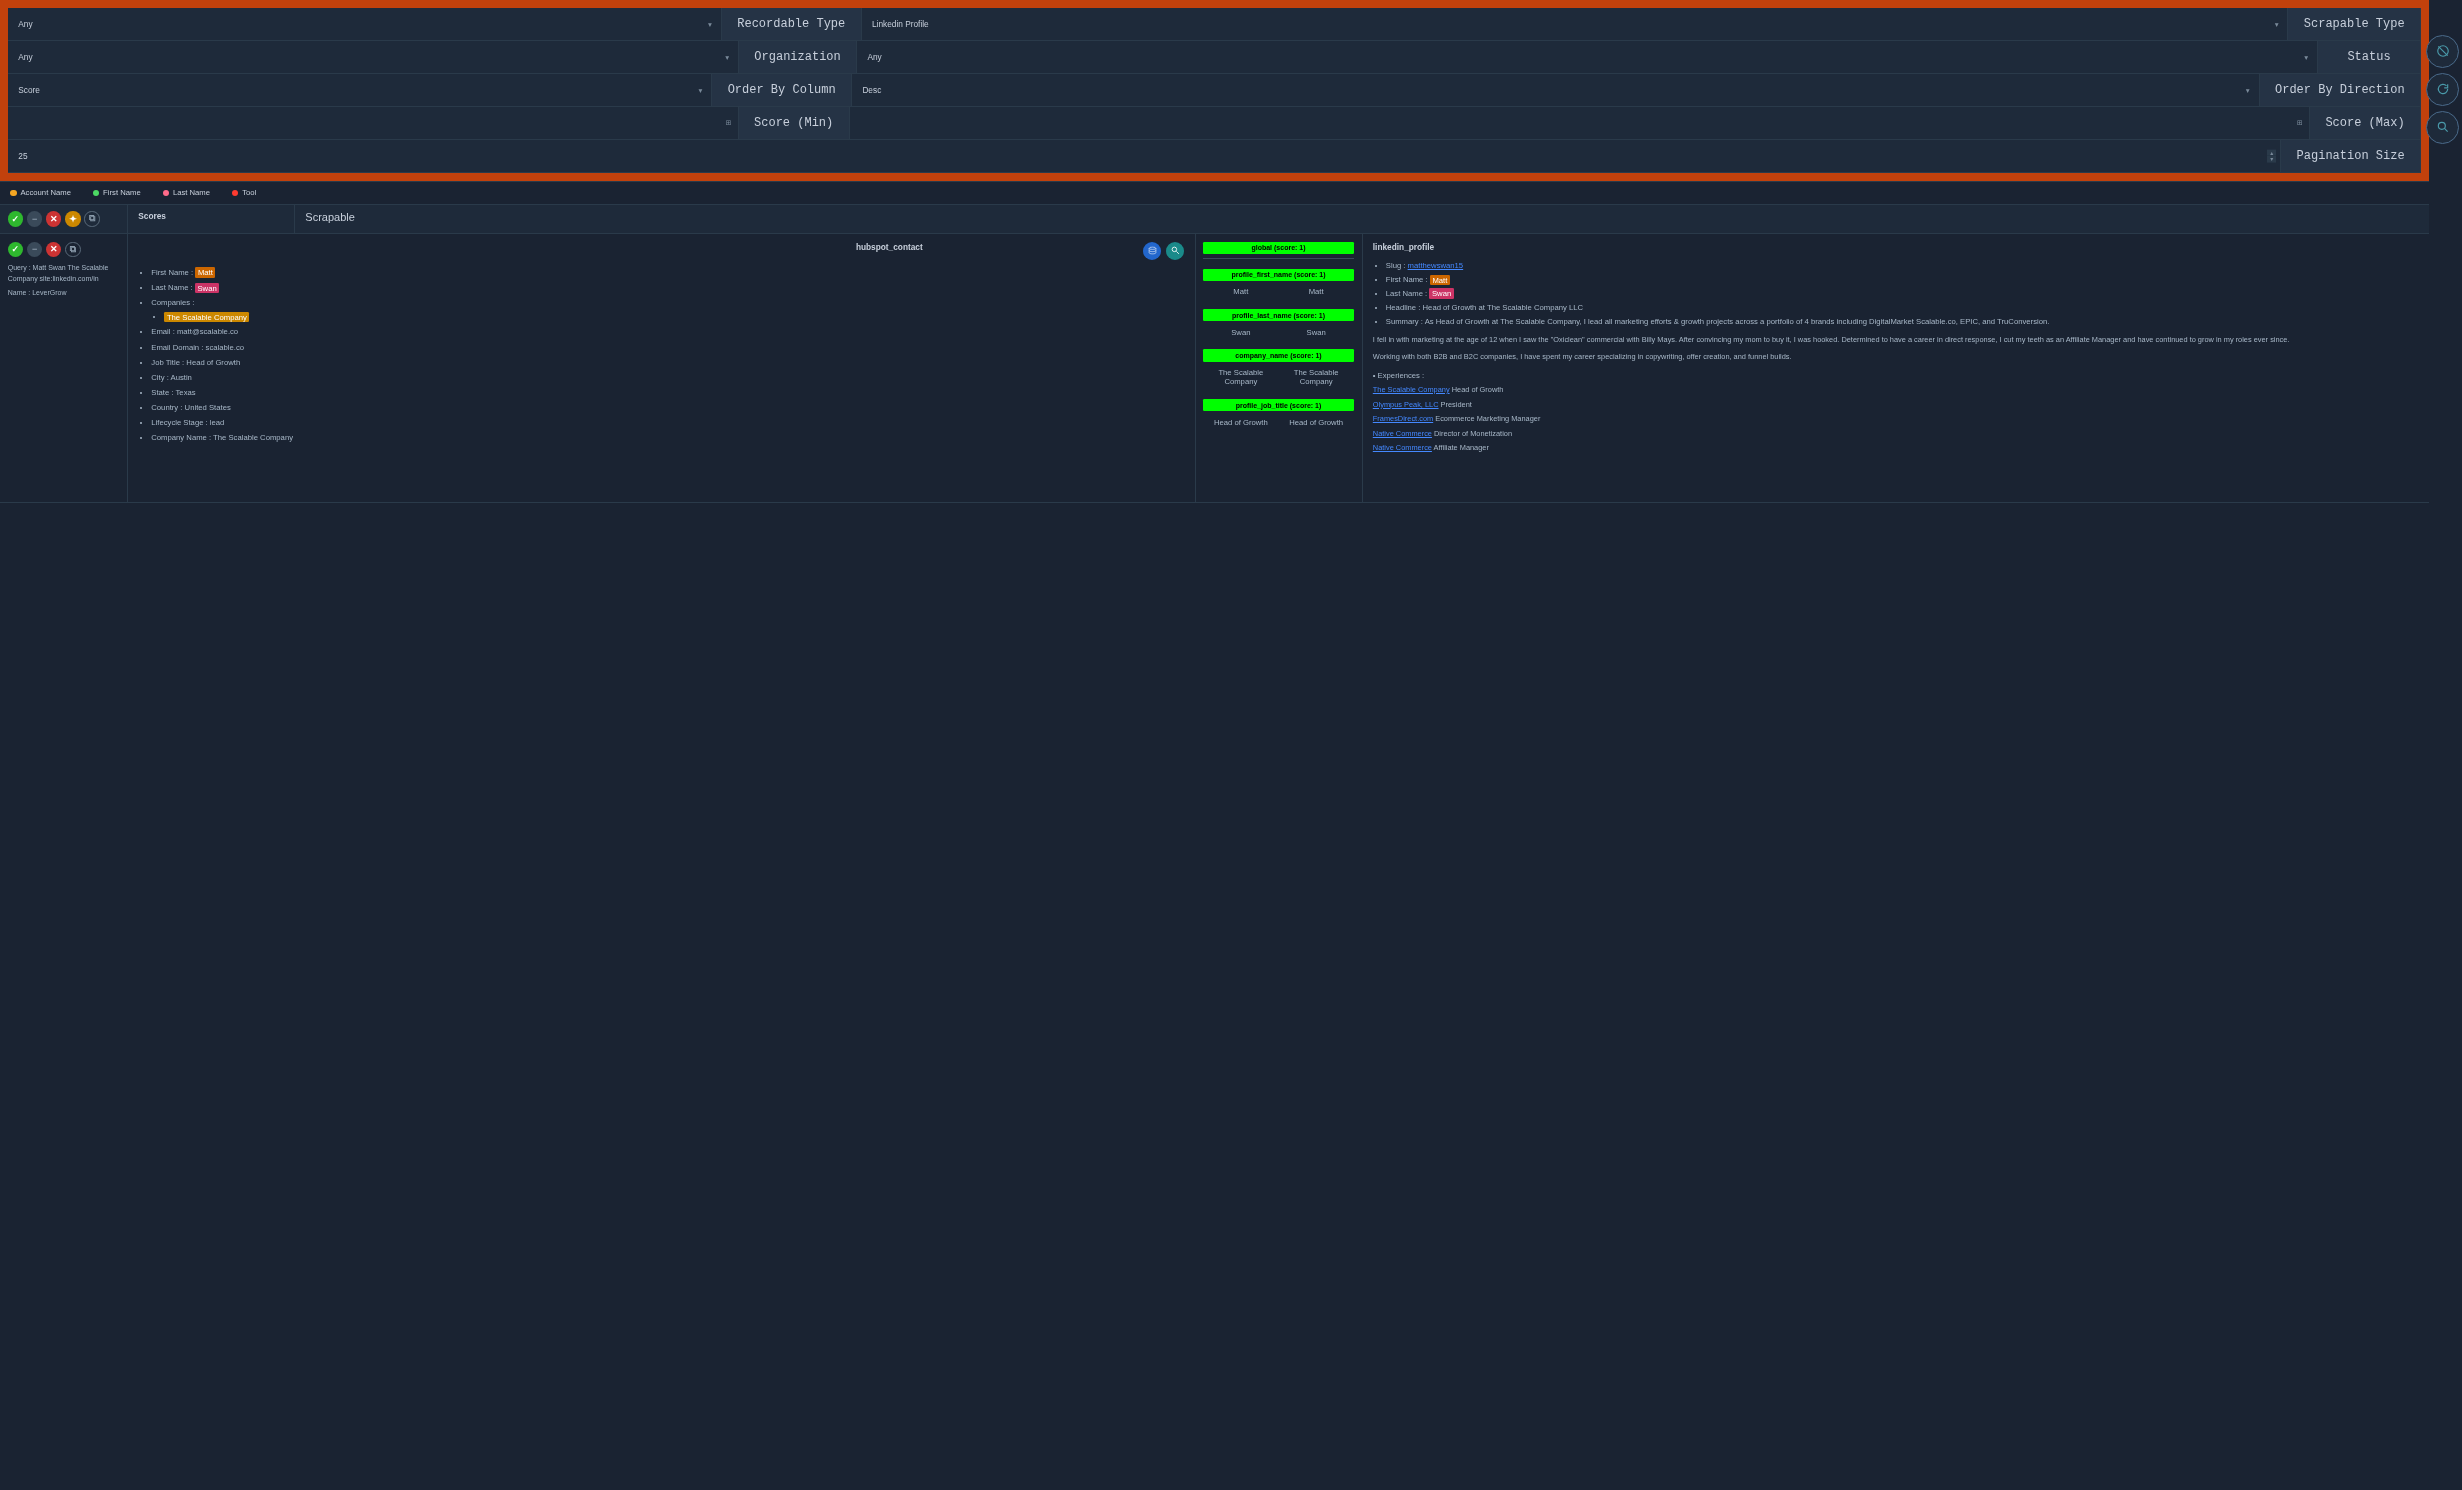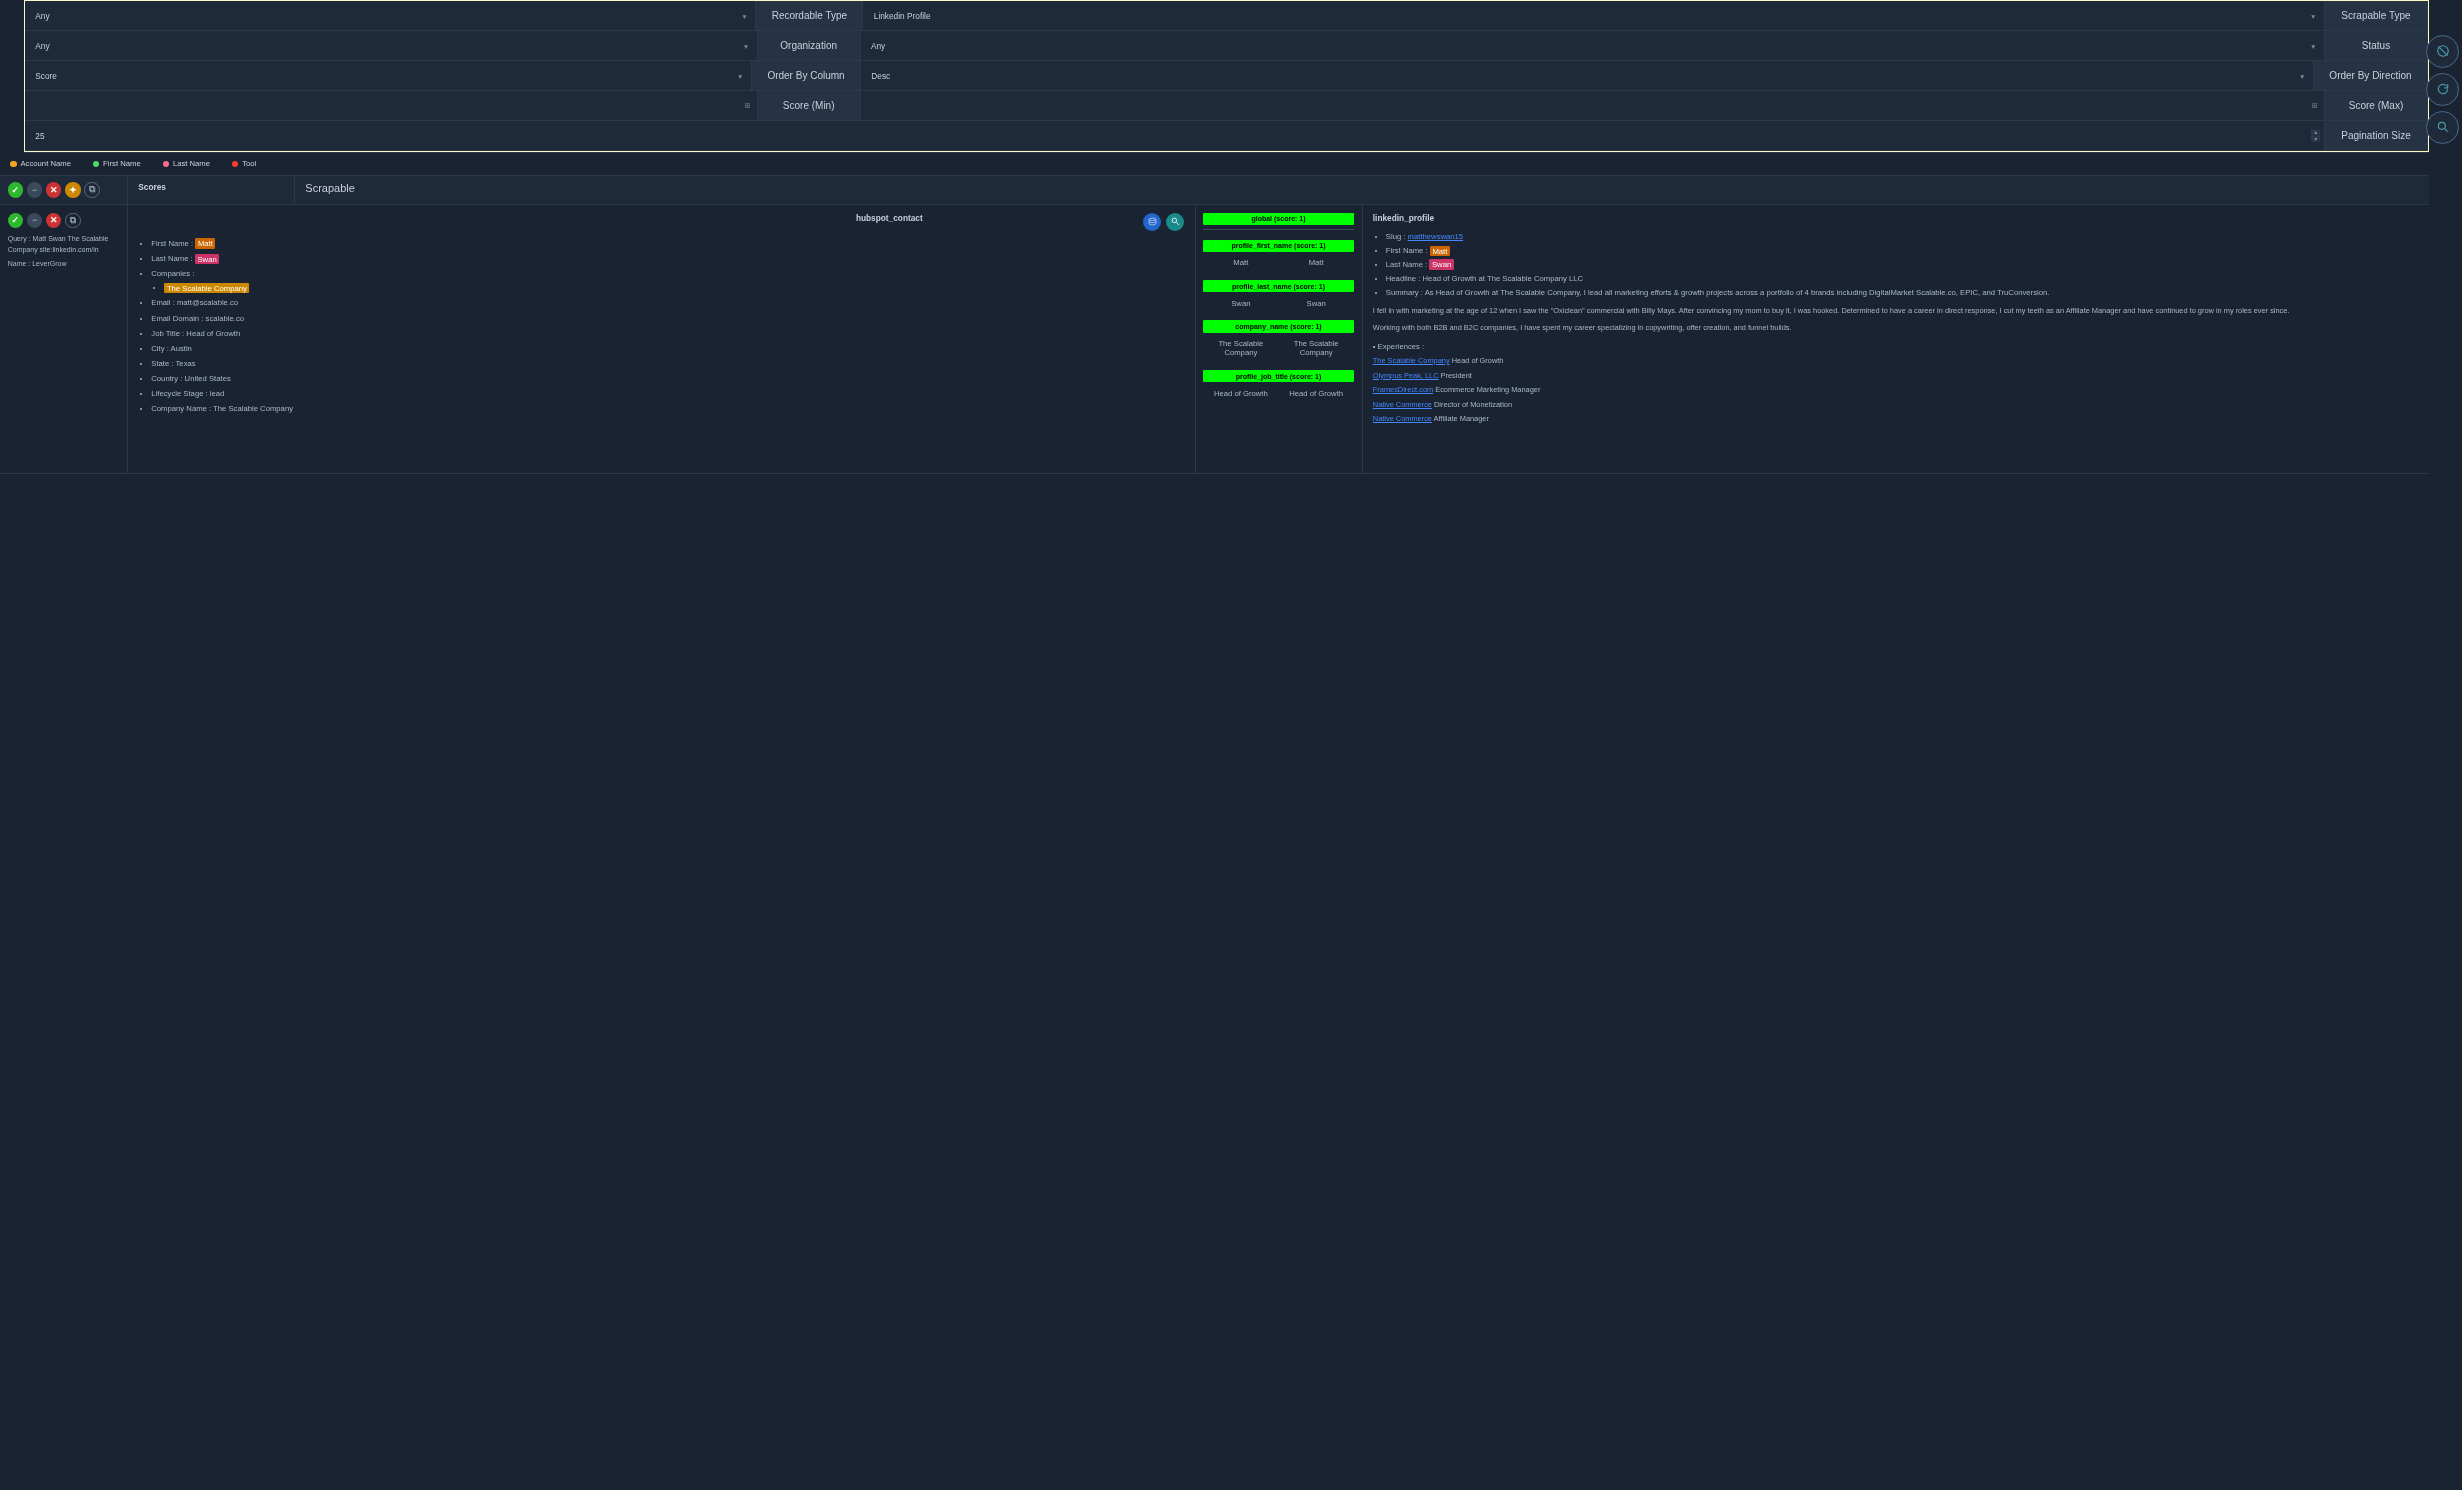--- a/index.html
+++ b/index.html
@@ -6,24 +6,23 @@
     body {
       background-color: #1a2332;
       color: #c8d0dc;
       font-family: Arial, sans-serif;
       font-size: 8.3px;
       overflow-x: hidden;
     }
 
     
     .filter-bar {
-      background: #fef9c3;
-      padding: 1px;
+      background: #c2410c;
+      padding: 8px;
       border-bottom: 0.6px solid #2a3a4a;
-      margin-left: 24px;
     }
 
     .filter-row {
       display: flex;
       align-items: stretch;
       border-bottom: 0.6px solid #2a3a4a;
     }
 
     .filter-select-wrap {
       flex: 1;
@@ -62,23 +61,24 @@
     }
 
     .filter-label {
       background: #253345;
       color: #c8d0dc;
       padding: 9px 15.4px;
       display: flex;
       align-items: flex-start;
       justify-content: center;
       white-space: nowrap;
-      font-size: 10px;
+      font-size: 12px;
       min-width: 103px;
       border-right: 0.6px solid #2a3a4a;
+      font-family: Liberation Mono, monospace;
     }
 
     .filter-input-wrap {
       flex: 1;
       display: flex;
       align-items: center;
       background: #1e2a3a;
       border-right: 0.6px solid #2a3a4a;
     }
 

